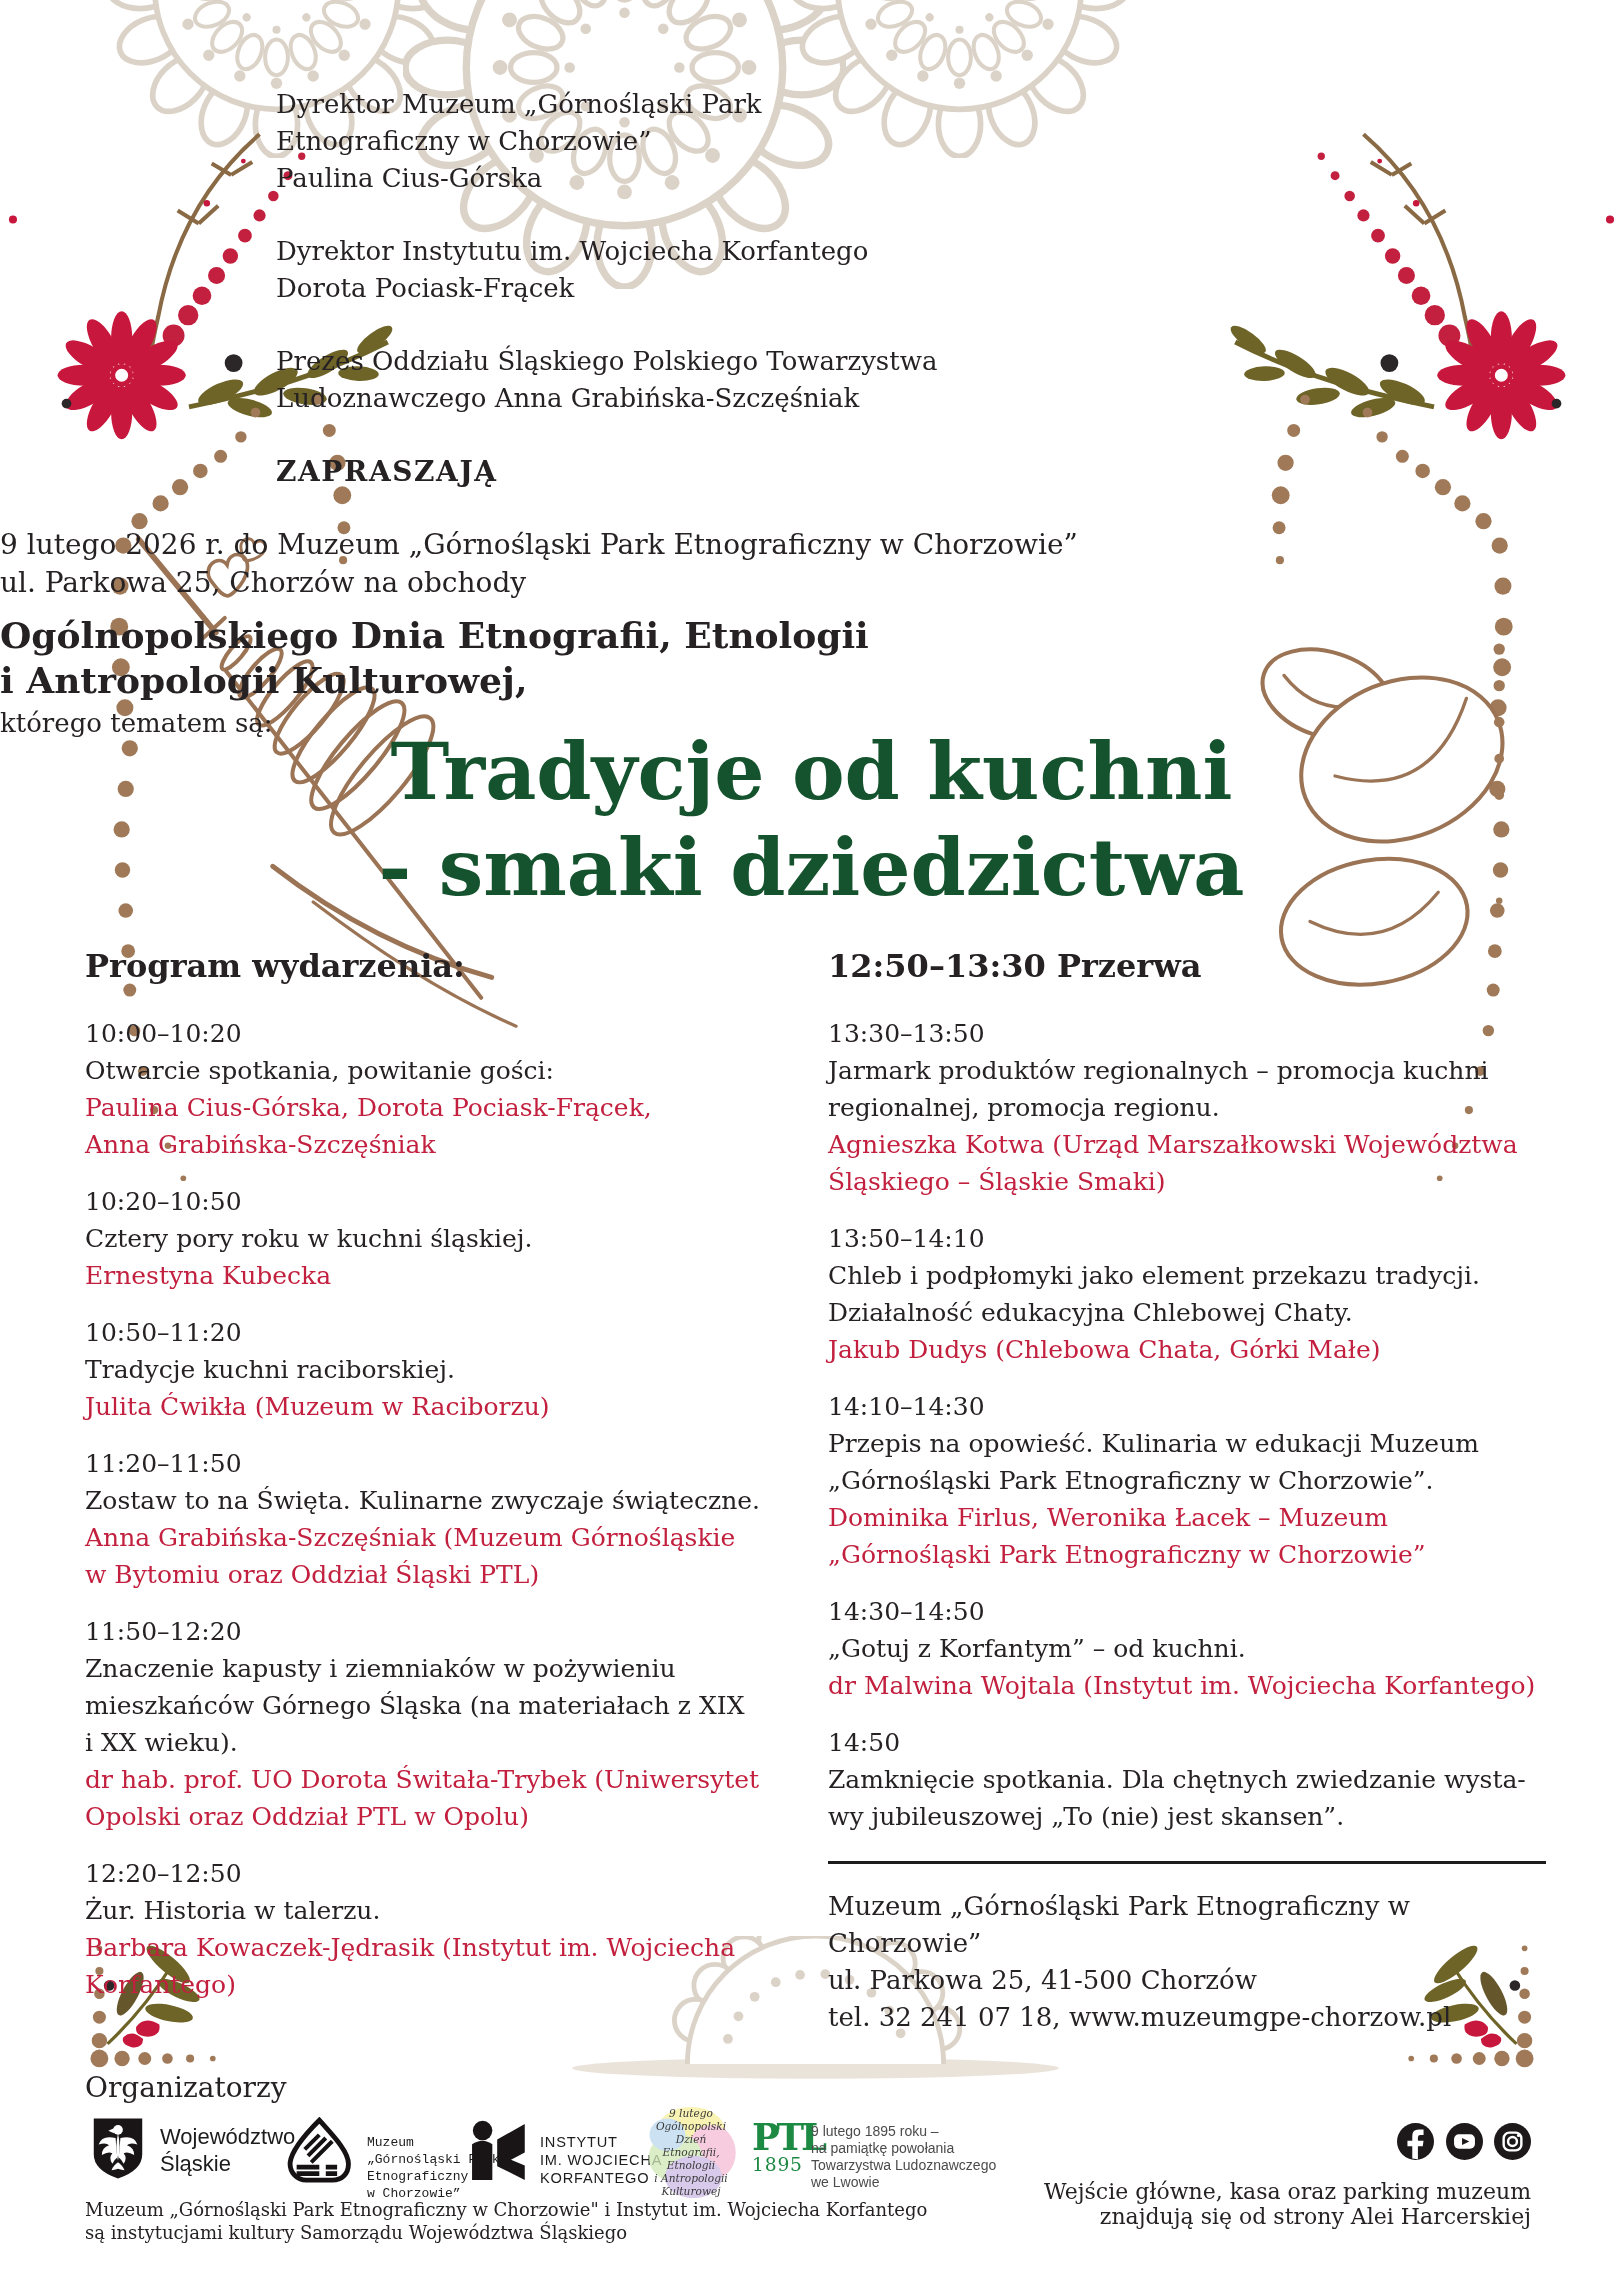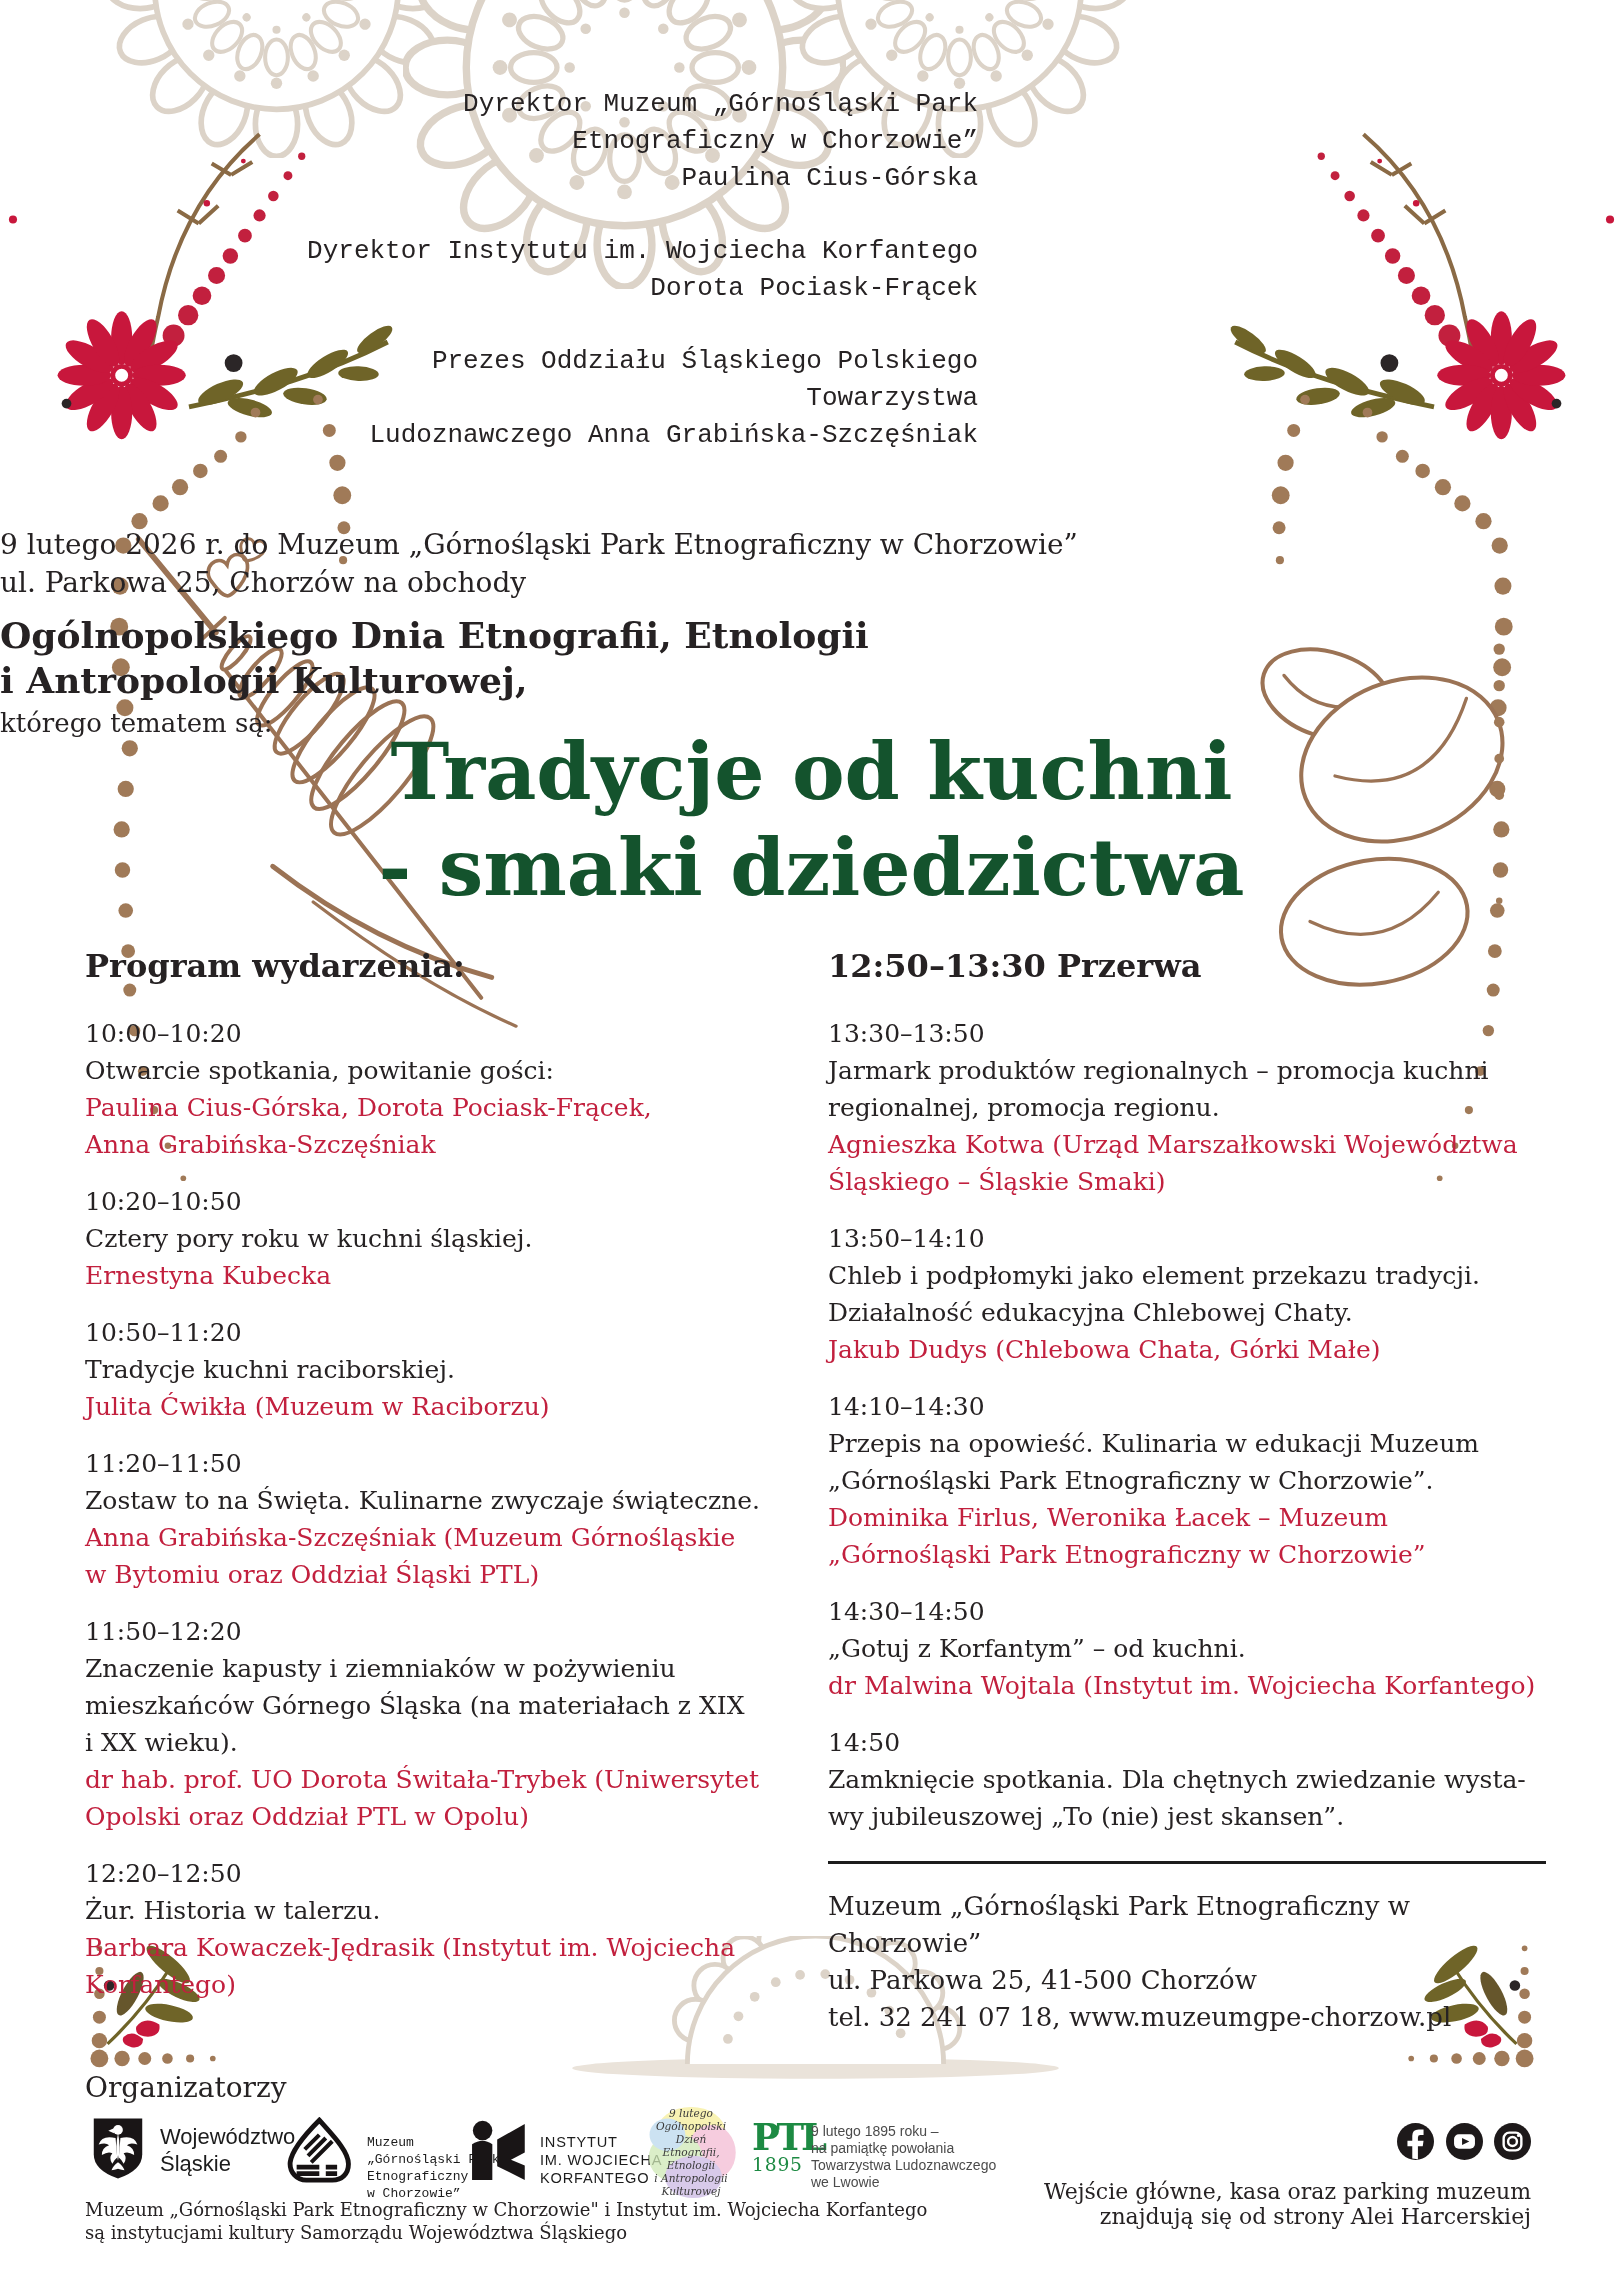--- a/index.html
+++ b/index.html
@@ -3,22 +3,22 @@
 <meta charset="utf-8">
 <style>
   html,body{margin:0;padding:0;background:#888;}
   .page{position:relative;width:1623px;height:2295px;background:#fff;overflow:hidden;
         font-family:"DejaVu Serif",serif;color:#262223;}
   .pre{white-space:pre-line;}
   svg{display:block;}
   .deco{position:absolute;pointer-events:none;}
 
   
-  .invite{position:absolute;left:256px;top:86px;width:722px;text-align:right;
-          font-size:26px;line-height:37px;font-family:Liberation Mono, monospace;}
+  .invite{position:absolute;left:276px;top:86px;width:722px;text-align:left;
+          font-size:26px;line-height:37px;}
   .invite .host{margin:0 0 36px 0;}
   .invite .zapraszaja{font-weight:bold;font-size:28px;letter-spacing:1.6px;margin-top:9.7px;}
 
   .event-intro{position:absolute;left:0;top:526px;width:1623px;text-align:left;
                font-size:28px;line-height:38px;}
   .event-intro .event-name{font-weight:bold;font-size:36px;line-height:45px;margin-top:11.4px;}
   .event-intro .theme-lead{font-size:26px;line-height:37px;margin-top:1.6px;}
 
   .big-title{position:absolute;left:0;top:724px;width:1623px;margin:0;text-align:center;
              font-size:79px;line-height:96px;font-weight:bold;color:#14532d;}
@@ -334,20 +334,21 @@
     </svg>
 
   <section class="invite">
     <p class="host pre">Dyrektor Muzeum „Górnośląski Park
 Etnograficzny w Chorzowie”
 Paulina Cius-Górska</p>
     <p class="host pre">Dyrektor Instytutu im. Wojciecha Korfantego
 Dorota Pociask-Frącek</p>
     <p class="host pre">Prezes Oddziału Śląskiego Polskiego Towarzystwa
 Ludoznawczego Anna Grabińska-Szczęśniak</p>
+    <div class="zapraszaja">ZAPRASZAJĄ</div>
   </section>
 
   <section class="event-intro">
     <div>9 lutego 2026 r. do Muzeum „Górnośląski Park Etnograficzny w Chorzowie”</div>
     <div>ul. Parkowa 25, Chorzów na obchody</div>
     <div class="event-name pre">Ogólnopolskiego Dnia Etnografii, Etnologii
 i Antropologii Kulturowej,</div>
     <div class="theme-lead">którego tematem są:</div>
   </section>
 

